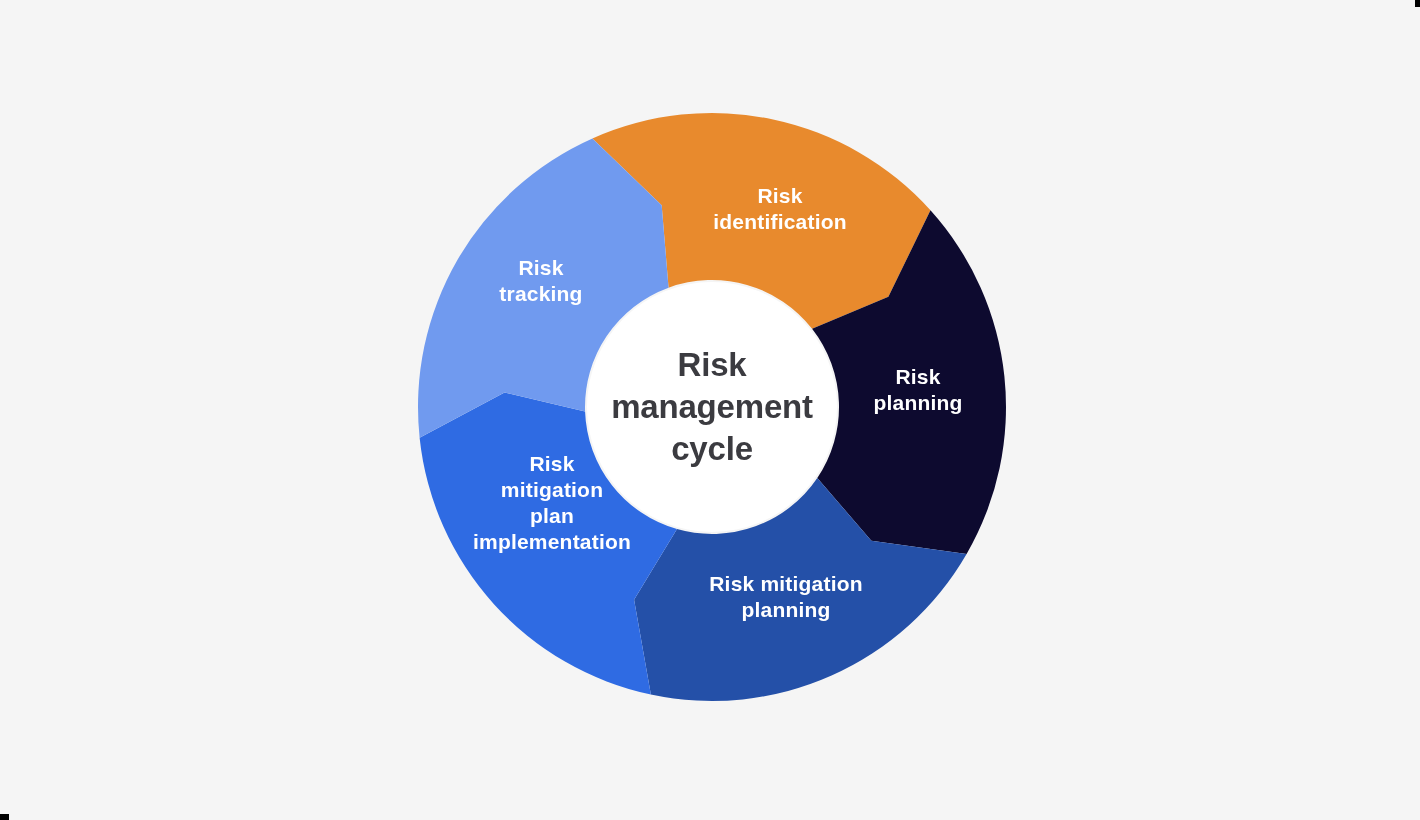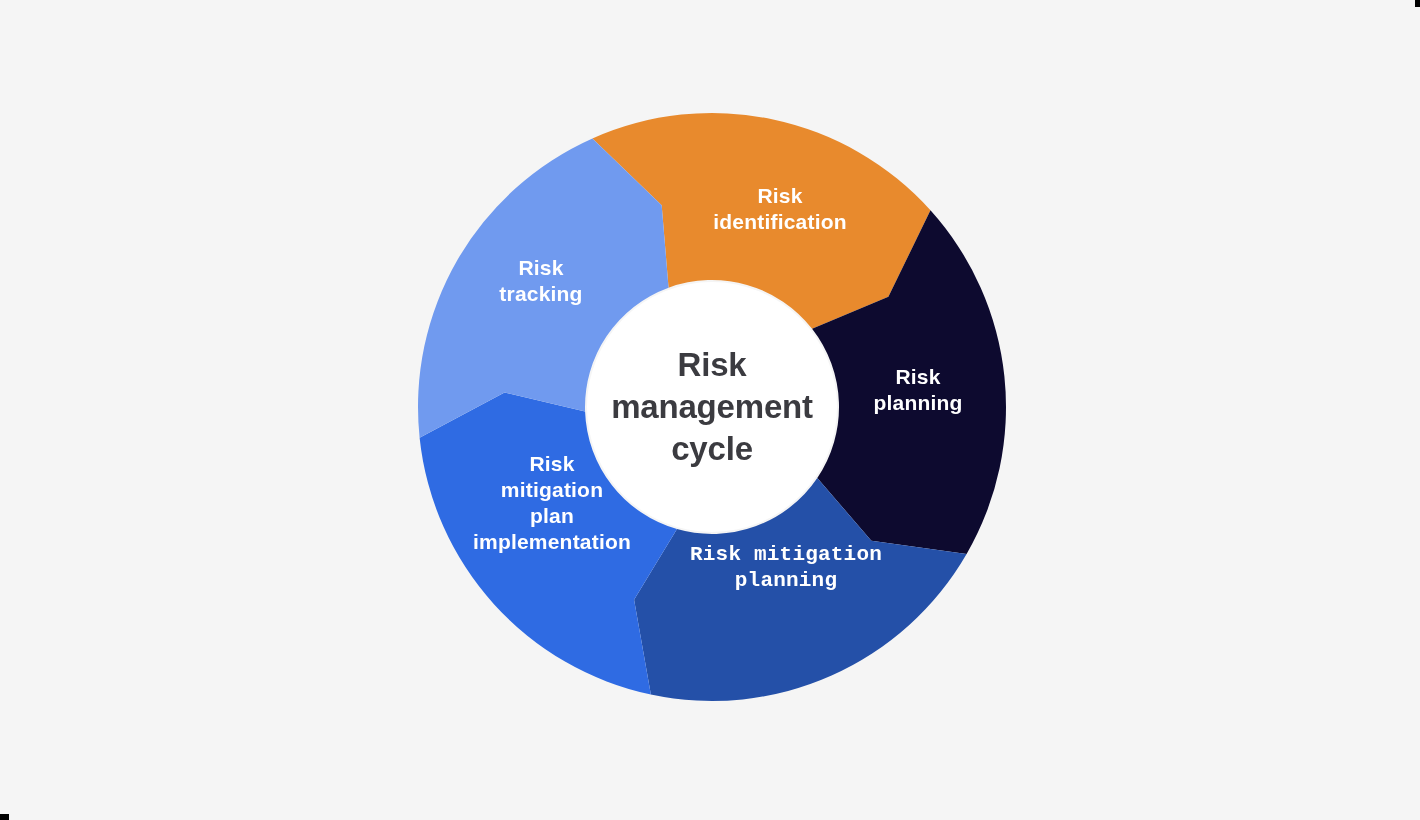--- a/index.html
+++ b/index.html
@@ -62,21 +62,21 @@
         <path d="M 419.61 437.73 A 294 294 0 0 1 592.42 138.42 L 661.68 205.18 L 668.56 287.66 A 127 127 0 0 0 585.08 411.43 L 504.51 392.49 Z" fill="#709AEF"></path>
       </g>
     <circle id="hub-circle" cx="712" cy="407" r="125" fill="#FFFFFF"></circle>
   </svg>
 
   <div id="segment-labels">
       <div class="seg-label" style="left: 780px; top: 209px; color: rgb(255, 255, 255);">Risk
 identification</div>
       <div class="seg-label" style="left: 918px; top: 390px; color: rgb(255, 255, 255);">Risk
 planning</div>
-      <div class="seg-label" style="left: 786px; top: 568px; color: rgb(255, 255, 255); font-family: Liberation Mono, monospace;">Risk mitigation
+      <div class="seg-label" style="left: 786px; top: 597px; color: rgb(255, 255, 255);">Risk mitigation
 planning</div>
       <div class="seg-label" style="left: 552px; top: 503px; color: rgb(255, 255, 255);">Risk
 mitigation
 plan
 implementation</div>
       <div class="seg-label" style="left: 541px; top: 281px; color: rgb(255, 255, 255);">Risk
 tracking</div>
     </div>
 
   <div class="hub-label" id="hub-label" style="left: 712px; top: 407px; color: rgb(59, 59, 64);">Risk

